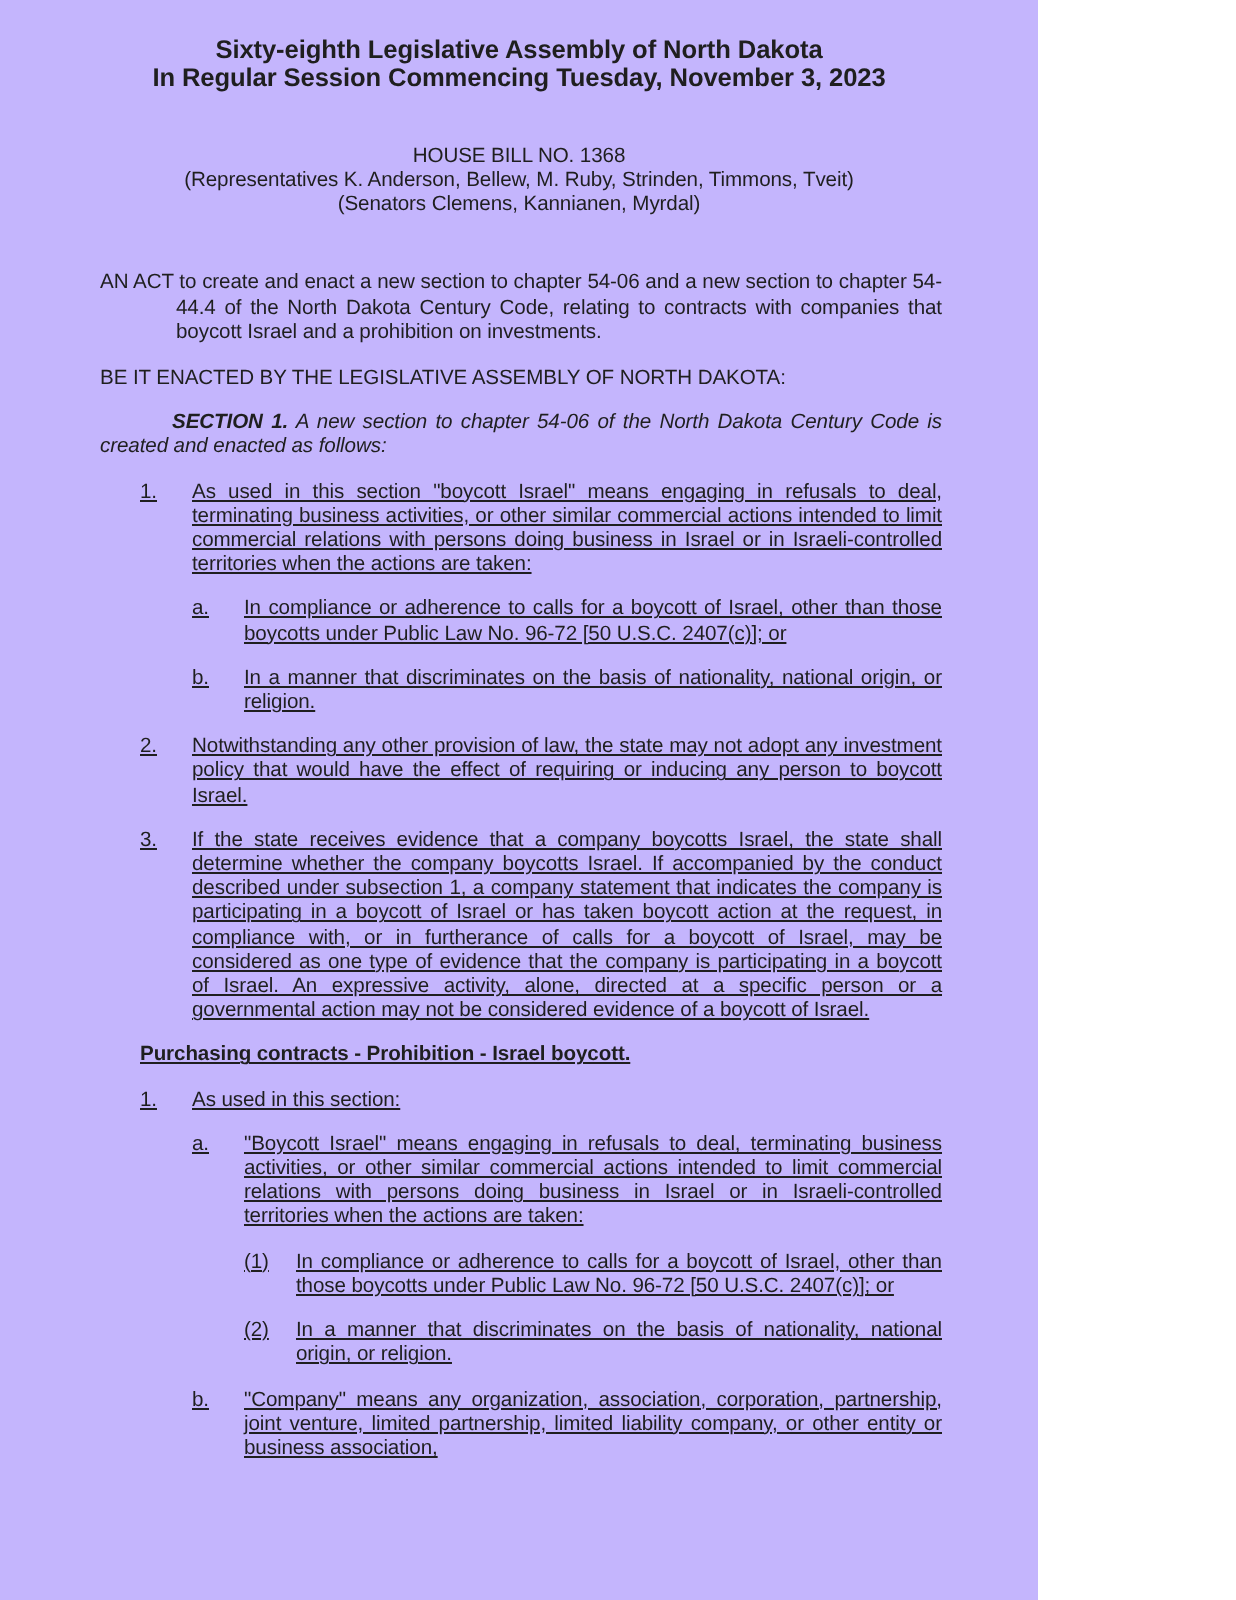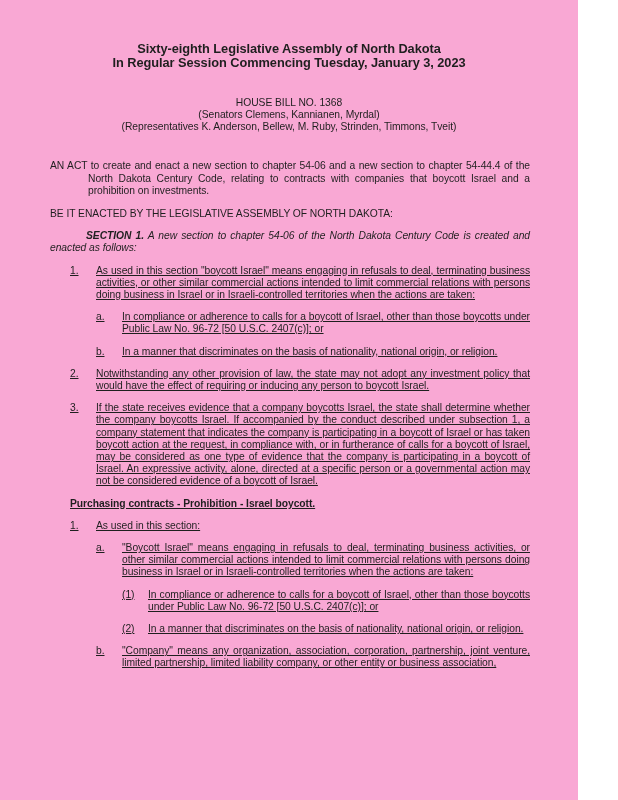--- a/index.html
+++ b/index.html
@@ -3,31 +3,31 @@
 <meta charset="utf-8">
 <title>House Bill No. 1368</title>
 <style>
   html, body {
     margin: 0;
     padding: 0;
     background: #ffffff;
   }
   .page {
     position: relative;
-    width: 578px;
+    width: 519px;
     height: 800px;
-    background: #f9a8d4;
+    background: #c4b5fd;
     color: #1f1f1f;
     font-family: "Liberation Sans", "DejaVu Sans", sans-serif;
     font-size: 10.3px;
     line-height: 12.2px;
     letter-spacing: -0.05px;
     overflow: hidden;
     box-sizing: border-box;
-    padding-top: 42px;
+    padding-top: 18px;
   }
   .doc-header { text-align: center; }
   .title {
     font-weight: bold;
     font-size: 12.8px;
     line-height: 14px;
   }
   .bill-block { margin-top: 27px; }
   .bill-line { line-height: 11.8px; }
 
@@ -79,25 +79,25 @@
   .lvl3 { padding-left: 98px; }
   .lvl3 > .num { left: 72px; }
 </style>
 </head>
 <body>
 
 <div class="page">
 
   <header class="doc-header">
     <div class="title">Sixty-eighth Legislative Assembly of North Dakota</div>
-    <div class="title">In Regular Session Commencing Tuesday, January 3, 2023</div>
+    <div class="title">In Regular Session Commencing Tuesday, November 3, 2023</div>
     <div class="bill-block">
       <div class="bill-line">HOUSE BILL NO. 1368</div>
+      <div class="bill-line">(Representatives K. Anderson, Bellew, M. Ruby, Strinden, Timmons, Tveit)</div>
       <div class="bill-line">(Senators Clemens, Kannianen, Myrdal)</div>
-      <div class="bill-line">(Representatives K. Anderson, Bellew, M. Ruby, Strinden, Timmons, Tveit)</div>
     </div>
   </header>
 
   <main class="doc-body">
 
     <p class="act-para">AN ACT to create and enact a new section to chapter 54-06 and a new section to chapter 54-44.4 of the North Dakota Century Code, relating to contracts with companies that boycott Israel and a prohibition on investments.</p>
 
     <p class="enacting">BE IT ENACTED BY THE LEGISLATIVE ASSEMBLY OF NORTH DAKOTA:</p>
 
     <p class="section-intro"><span class="sec-label">SECTION 1.</span><span> A new section to chapter 54-06 of the North Dakota Century Code is created and enacted as follows:</span></p>

